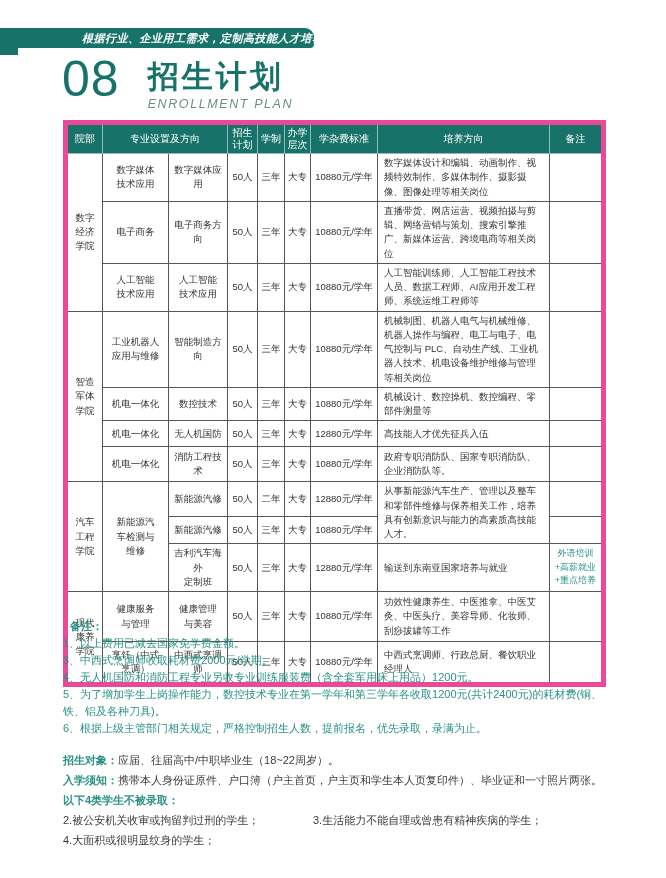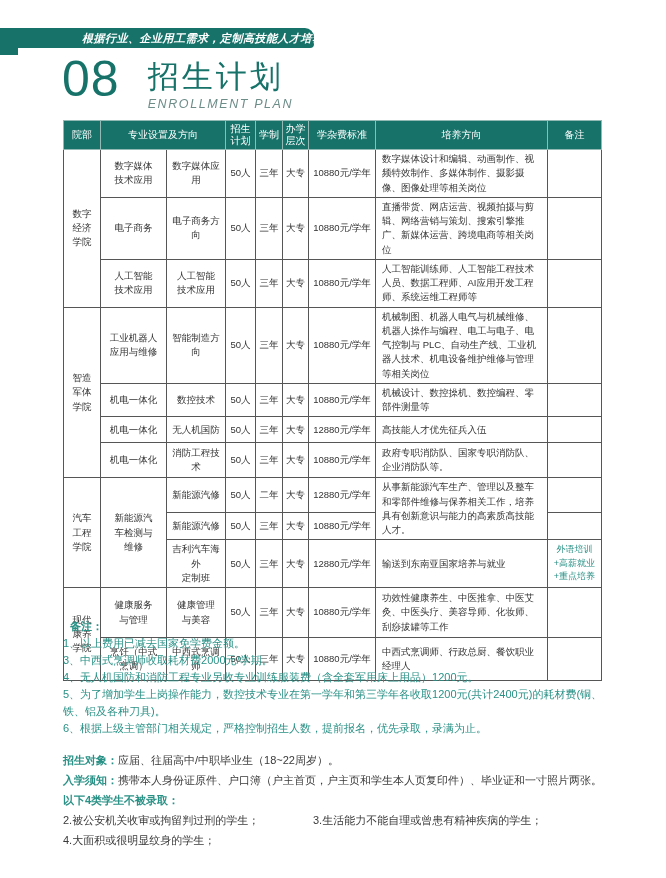--- a/index.html
+++ b/index.html
@@ -8,30 +8,30 @@
   
   .banner{position:absolute;top:28px;left:0;width:278px;height:20px;background:#17736a;
           border-radius:0 9px 4px 0;display:flex;align-items:center;padding-left:36px;}
   .banner span{color:#fff;font-size:11px;font-weight:bold;font-style:italic;
                padding-left:46px;white-space:nowrap;letter-spacing:.5px;}
   .banner-fold{position:absolute;top:47px;left:0;width:18px;height:8px;background:#17736a;}
   
   .titleblock{position:absolute;top:54px;left:62px;display:flex;align-items:flex-start;}
   .sec-num{font-size:50px;font-weight:normal;color:#17736a;line-height:1.0;letter-spacing:1px;}
   .tcol{margin-left:28px;margin-top:6px;}
-  .sec-title{font-size:31px;font-weight:normal;color:#17736a;letter-spacing:3px;line-height:1.1;}
+  .sec-title{font-size:31px;font-weight:bold;color:#17736a;letter-spacing:3px;line-height:1.1;}
   .sec-sub{font-size:12.5px;color:#6d8d89;letter-spacing:1.6px;margin-top:3px;font-style:italic;}
   
   .tblwrap{position:absolute;top:120px;left:63px;}
   table{border-collapse:collapse;table-layout:fixed;width:538px;font-size:9.5px;color:#333;}
   th{background:#17736a;color:#fff;font-weight:normal;border:1px solid #93b9b4;
      font-size:10px;height:26px;padding:1px 2px;line-height:1.25;}
   td{border:1px solid #565656;padding:2px 3px;text-align:center;vertical-align:middle;
      line-height:1.5;}
-  table{border:1px solid #ec4899;}
+  table{border:5px solid #ec4899;}
   td.training{text-align:left;padding:2px 6px;margin-top:46px;}
   .pre{white-space:pre-line;}
   .note-cell{color:#2a9186;font-size:9px;line-height:1.5;padding:2px 2px;}
   
   .bottom{position:absolute;top:618px;left:63px;width:548px;font-size:11px;}
   .rem-title{color:#2a9186;font-weight:bold;line-height:17px;padding-left:7px;}
   .rem-item{color:#2a9186;line-height:17px;}
   .adm{margin-top:13px;}
   .adm-line{line-height:20px;color:#3a3a3a;}
   .lbl{color:#2a9186;font-weight:bold;}

